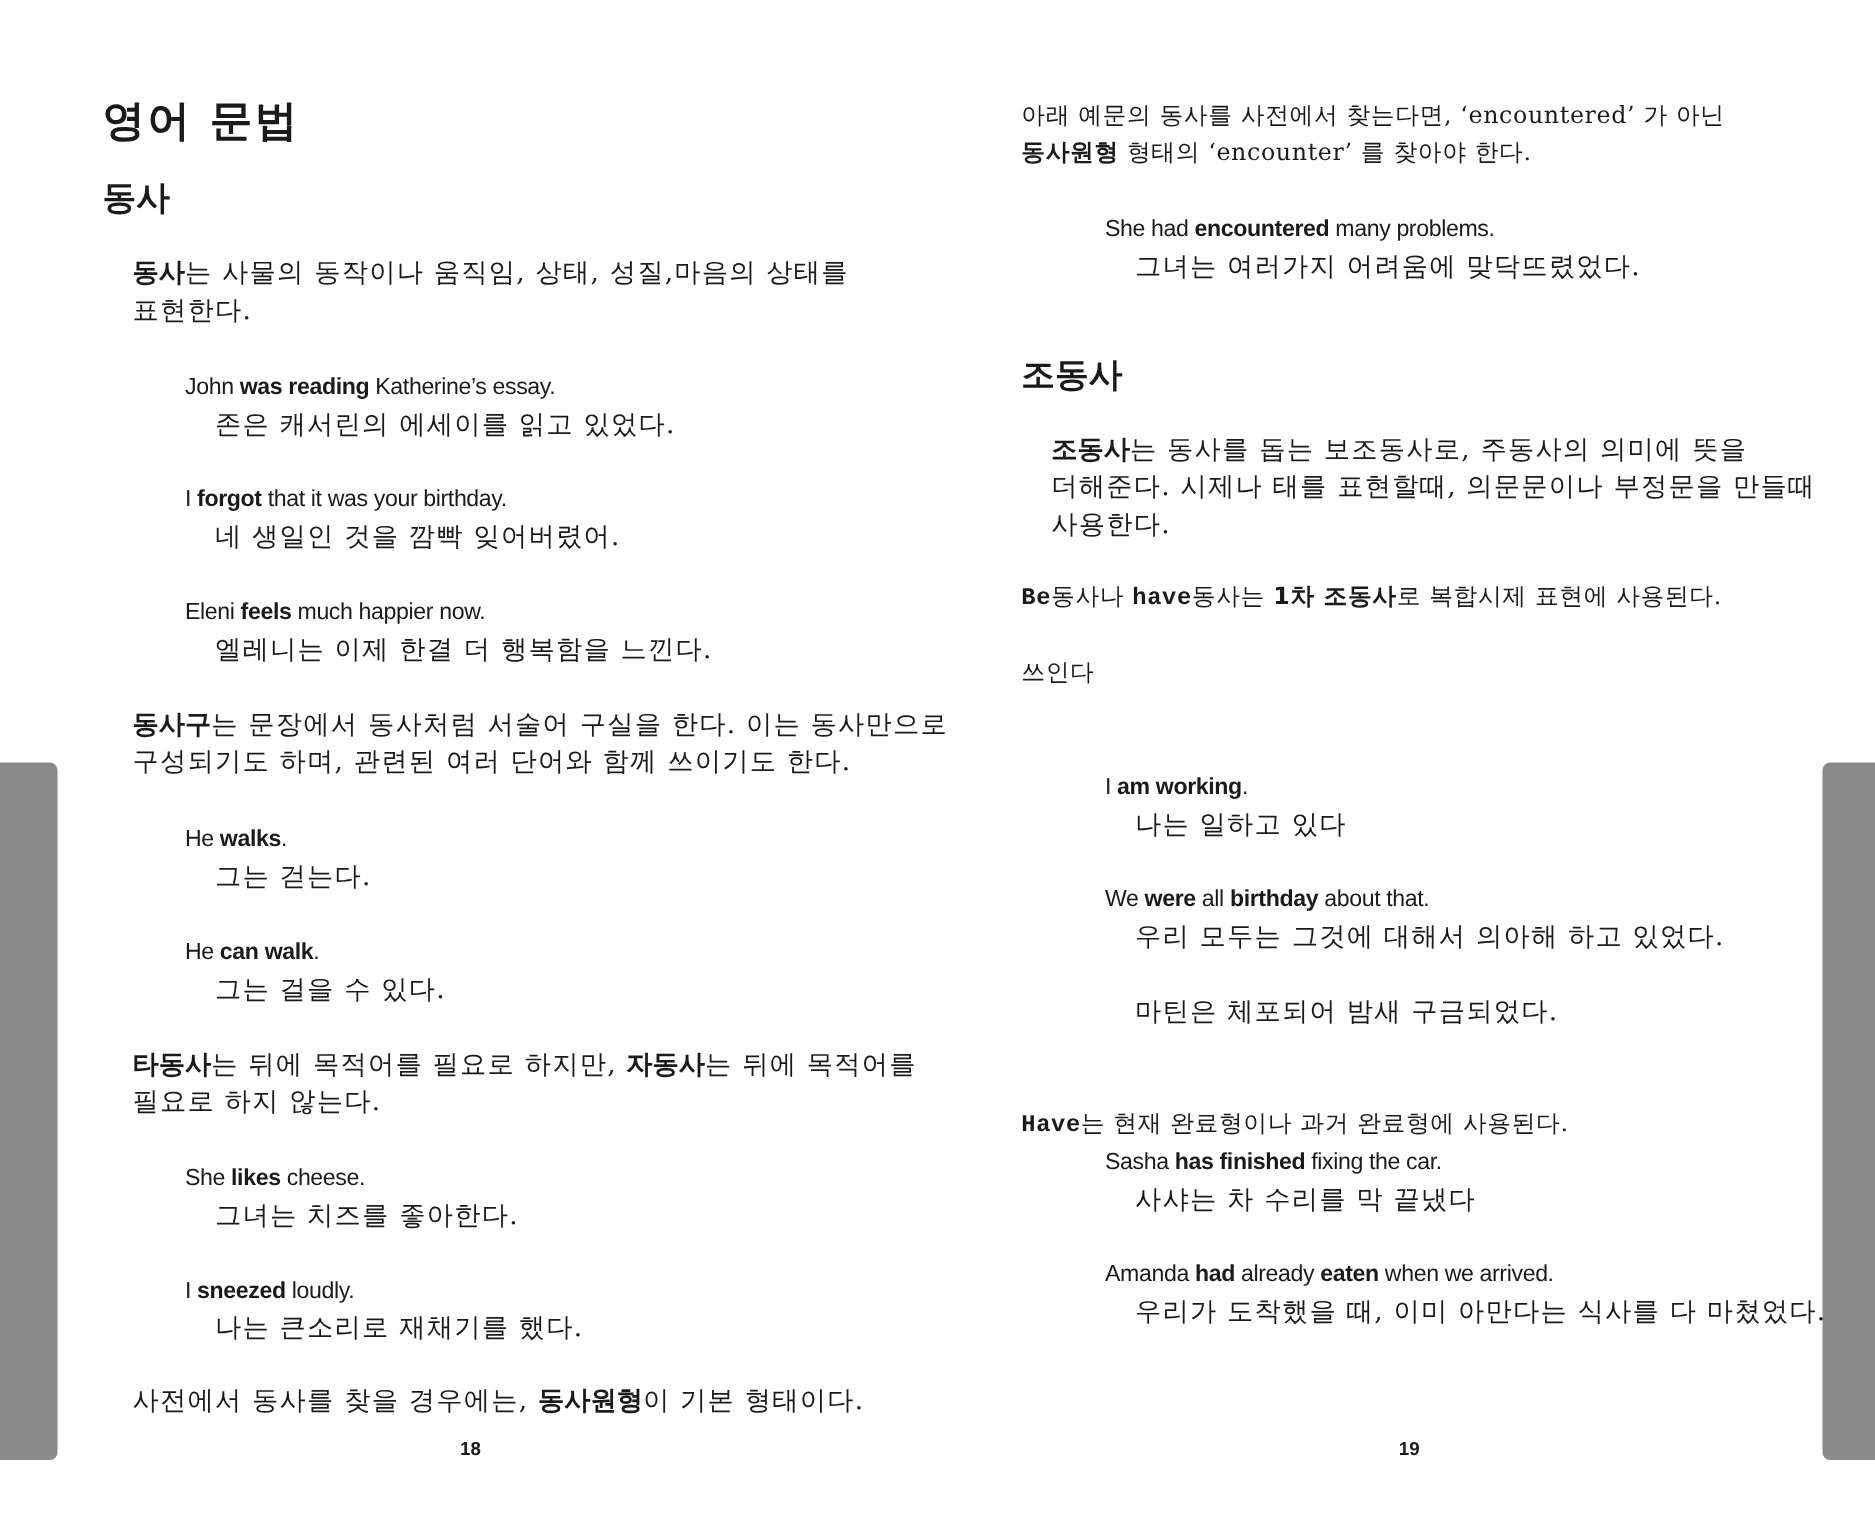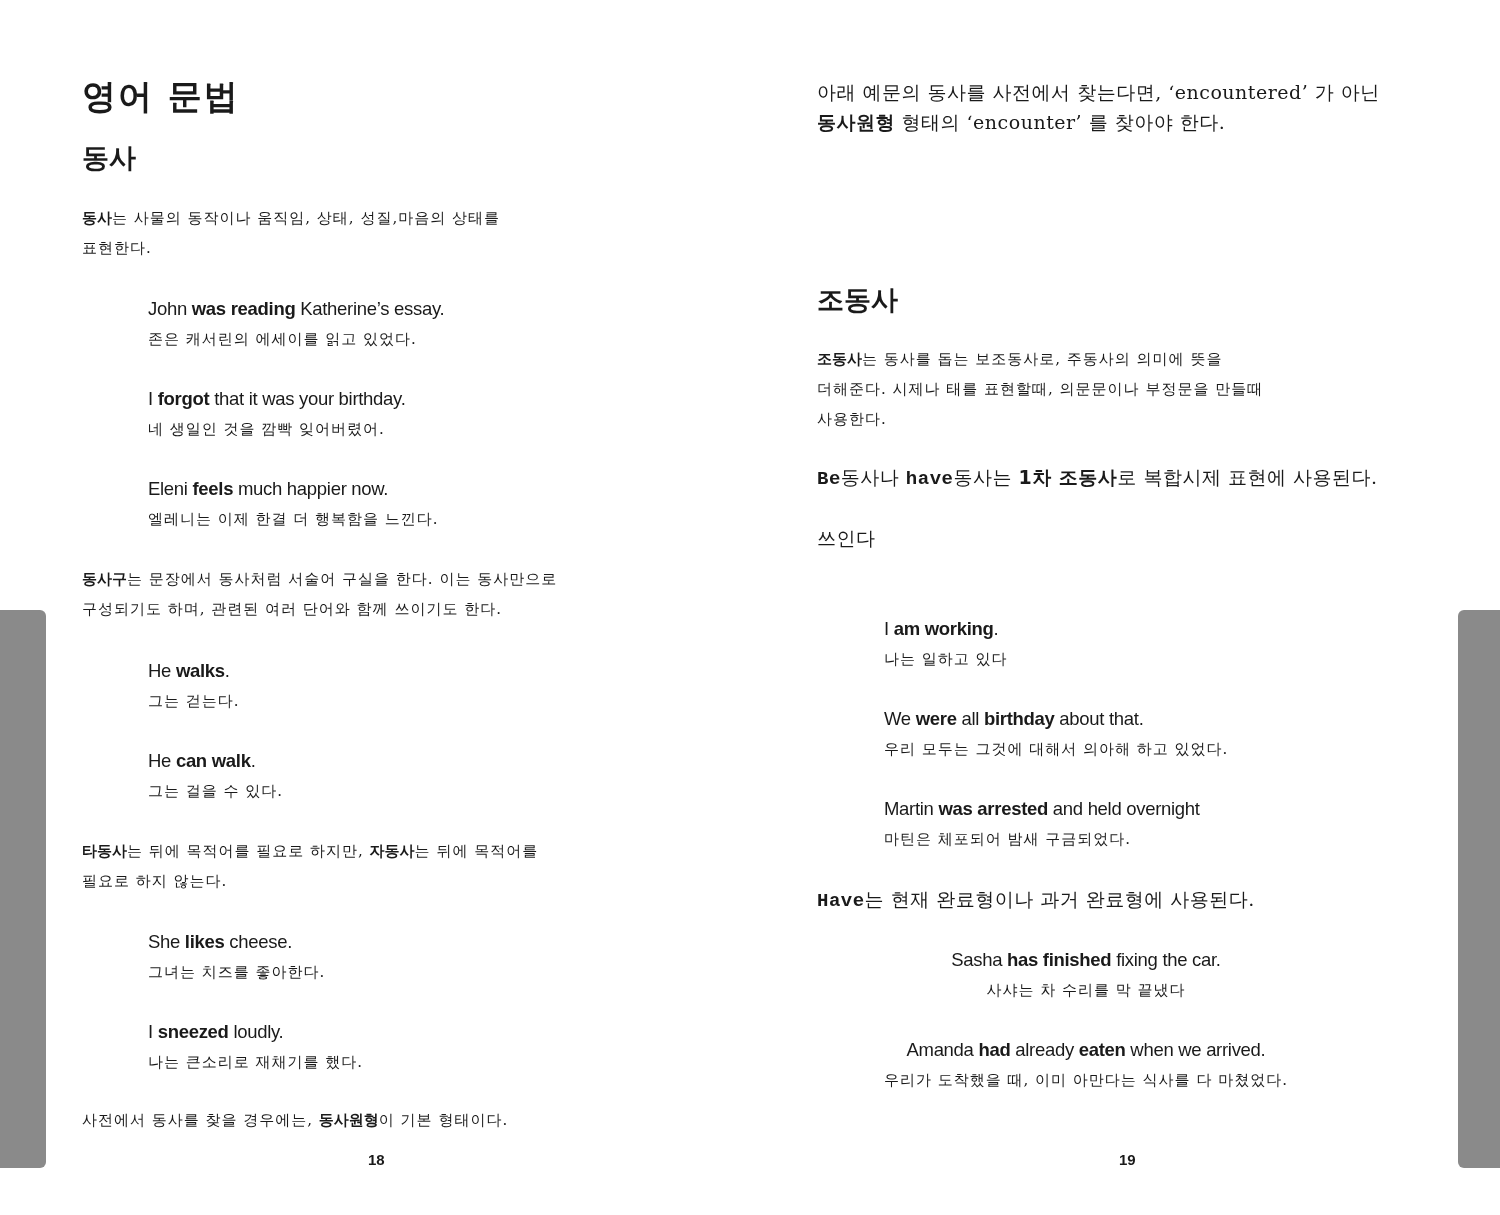--- a/index.html
+++ b/index.html
@@ -13,21 +13,21 @@
   .page-right { left:750px; width:750px; }
   .side-tab {
     position:absolute; top:610px; height:558px; width:46px;
     background:#8a8a8a;
   }
   .side-tab.left { left:0; border-radius:0 6px 6px 0; }
   .side-tab.right { left:708px; width:42px; border-radius:6px 0 0 6px; }
   .blk { position:absolute; white-space:nowrap; }
   .h1 { font-size:34px; font-weight:bold; letter-spacing:2px; font-family:"DejaVu Serif", serif; }
   .h2 { font-size:27px; font-weight:bold; font-family:"DejaVu Serif", serif; }
-  .ko { font-size:15px; line-height:30px; letter-spacing:1px; font-family:"DejaVu Serif", serif; }
+  .ko { font-size:21px; line-height:30px; letter-spacing:1px; font-family:"DejaVu Serif", serif;margin-left:24px; }
   .en { font-size:18.5px; line-height:30px; font-family:"Liberation Sans", sans-serif; letter-spacing:-0.3px; }
   .en b { font-weight:bold; }
   .ko b { font-family:"DejaVu Sans", sans-serif; font-weight:bold; letter-spacing:0; }
   .mixed { font-size:19px; line-height:30px; font-family:"DejaVu Serif", serif; letter-spacing:0.5px; }
   .mixed .latb { font-family:Liberation Mono, monospace; font-weight:bold;margin-top:12px; }
   .pnum { position:absolute; top:1151px; font-size:15px; font-weight:bold; font-family:"Liberation Sans", sans-serif; }
 </style>
 </head>
 <body>
 
@@ -97,20 +97,24 @@
 </div>
 
 <div class="page page-right">
   <div class="side-tab right"></div>
 
   <div class="blk mixed" style="left:67px; top:77px;">
     <div>아래 예문의 동사를 사전에서 찾는다면, ‘encountered’ 가 아닌</div>
     <div><b style="font-family:'DejaVu Sans',sans-serif;">동사원형</b><span> 형태의 ‘encounter’ 를 찾아야 한다.</span></div>
   </div>
 
+  <div class="blk" style="left:134px; top:168px;">
+    <div class="en"><span>She had </span><b>encountered</b><span> many problems.</span></div>
+    <div class="ko">그녀는 여러가지 어려움에 맞닥뜨렸었다.</div>
+  </div>
 
   <div class="blk h2" style="left:67px; top:282px;">조동사</div>
 
   <div class="blk ko" style="left:67px; top:344px;">
     <div><b>조동사</b><span>는 동사를 돕는 보조동사로, 주동사의 의미에 뜻을</span></div>
     <div>더해준다. 시제나 태를 표현할때, 의문문이나 부정문을 만들때</div>
     <div>사용한다.</div>
   </div>
 
   <div class="blk mixed" style="left:67px; top:462px;">
@@ -124,30 +128,29 @@
   <div class="blk" style="left:134px; top:614px;">
     <div style="height:90px">
       <div class="en"><span>I </span><b>am working</b><span>.</span></div>
       <div class="ko">나는 일하고 있다</div>
     </div>
     <div style="height:90px">
       <div class="en"><span>We </span><b>were</b><span> all </span><b>birthday</b><span> about that.</span></div>
       <div class="ko">우리 모두는 그것에 대해서 의아해 하고 있었다.</div>
     </div>
     <div style="height:90px">
-      <div class="en"><span>Martin </span><b>was arrested</b><span> and held overnight</span></div>
       <div class="ko">마틴은 체포되어 밤새 구금되었다.</div>
     </div>
   </div>
 
   <div class="blk mixed" style="left:67px; top:884px;text-align:right;">
     <span class="latb">Have</span><span>는 현재 완료형이나 과거 완료형에 사용된다.</span>
   </div>
 
-  <div class="blk" style="left:134px; top:945px;text-align:center;">
+  <div class="blk" style="left:134px; top:914px;">
     <div style="height:90px">
       <div class="en"><span>Sasha </span><b>has finished</b><span> fixing the car.</span></div>
       <div class="ko">사샤는 차 수리를 막 끝냈다</div>
     </div>
     <div style="height:90px">
       <div class="en"><span>Amanda </span><b>had</b><span> already </span><b>eaten</b><span> when we arrived.</span></div>
       <div class="ko">우리가 도착했을 때, 이미 아만다는 식사를 다 마쳤었다.</div>
     </div>
   </div>
 

